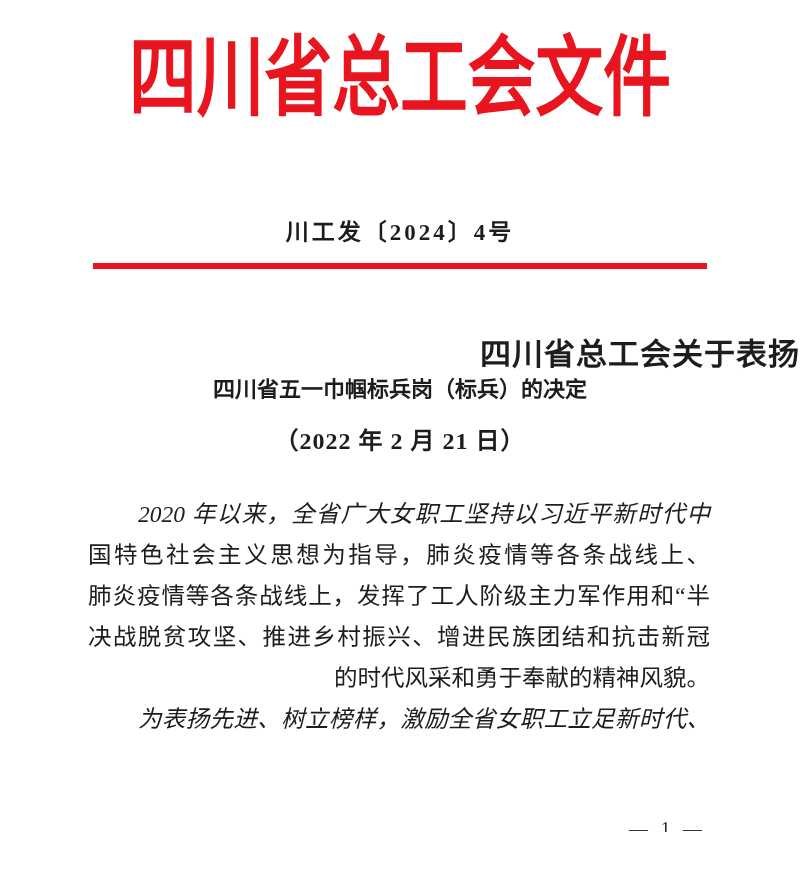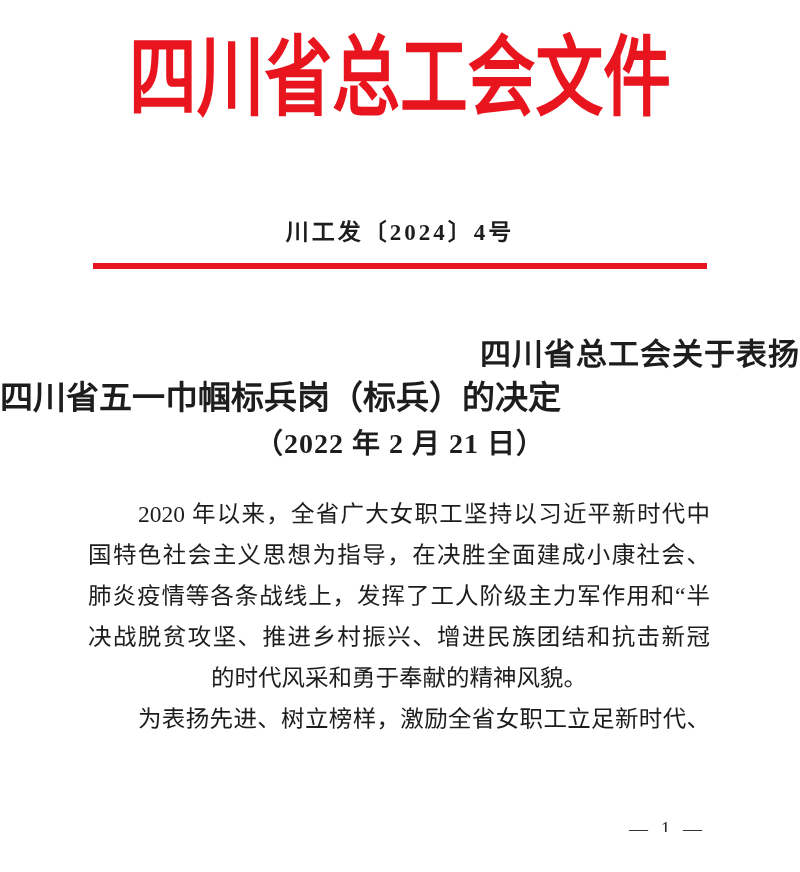--- a/index.html
+++ b/index.html
@@ -57,52 +57,53 @@
     position: absolute;
     top: 329px; left: 0; right: 0;
     text-align: right;
     font-size: 31px;
     font-weight: 700;
     letter-spacing: 1px;
   }
   .doc-title-line2 {
     position: absolute;
     top: 371px; left: 0; right: 0;
-    text-align: left;
-    font-size: 33px;
+    text-align: center;
+    font-size: 22px;
     font-weight: 700;
   }
   .doc-date {
     position: absolute;
     top: 421px; left: 0; right: 0;
     text-align: center;
-    font-size: 28px;
+    font-size: 24px;
     font-weight: 600;
     letter-spacing: 1px;
   }
   
   .doc-body {
     position: absolute;
     top: 494px; left: 88px;
     width: 622px;
     font-size: 23.5px;
     line-height: 41px;
     color: var(--text);
     word-break: keep-all;
   }
   .body-line {
-    text-align: center;
+    text-align: right;
   }
   .body-line.justify {
     text-align: justify;
     text-align-last: justify;
     text-justify: inter-character;
   }
   .body-line.indent {
     padding-left: 50px;
+    font-style: italic;
   }
   
   .page-number {
     position: absolute;
     top: 818px; right: 94px;
     font-size: 19px;
     letter-spacing: 4px;
     color: #2a2a2a;
     white-space: nowrap;
   }
@@ -119,21 +120,21 @@
   <div class="red-line"></div>
 
   <div class="doc-title-line1">四川省总工会关于表扬</div>
 
   <div class="doc-title-line2">四川省五一巾帼标兵岗（标兵）的决定</div>
 
   <div class="doc-date">（2022 年 2 月 21 日）</div>
 
   <div class="doc-body">
       <div class="body-line indent justify">2020 年以来，全省广大女职工坚持以习近平新时代中</div>
-      <div class="body-line justify">国特色社会主义思想为指导，在决胜全面建成小康社会、</div>
+      <div class="body-line justify">国特色社会主义思想为指导，肺炎疫情等各条战线上、</div>
       <div class="body-line justify">肺炎疫情等各条战线上，发挥了工人阶级主力军作用和“半</div>
       <div class="body-line justify">决战脱贫攻坚、推进乡村振兴、增进民族团结和抗击新冠</div>
       <div class="body-line">的时代风采和勇于奉献的精神风貌。</div>
       <div class="body-line indent justify">为表扬先进、树立榜样，激励全省女职工立足新时代、</div>
     </div>
 
   <div class="page-number">— 1 —</div>
 
 </div>
 

